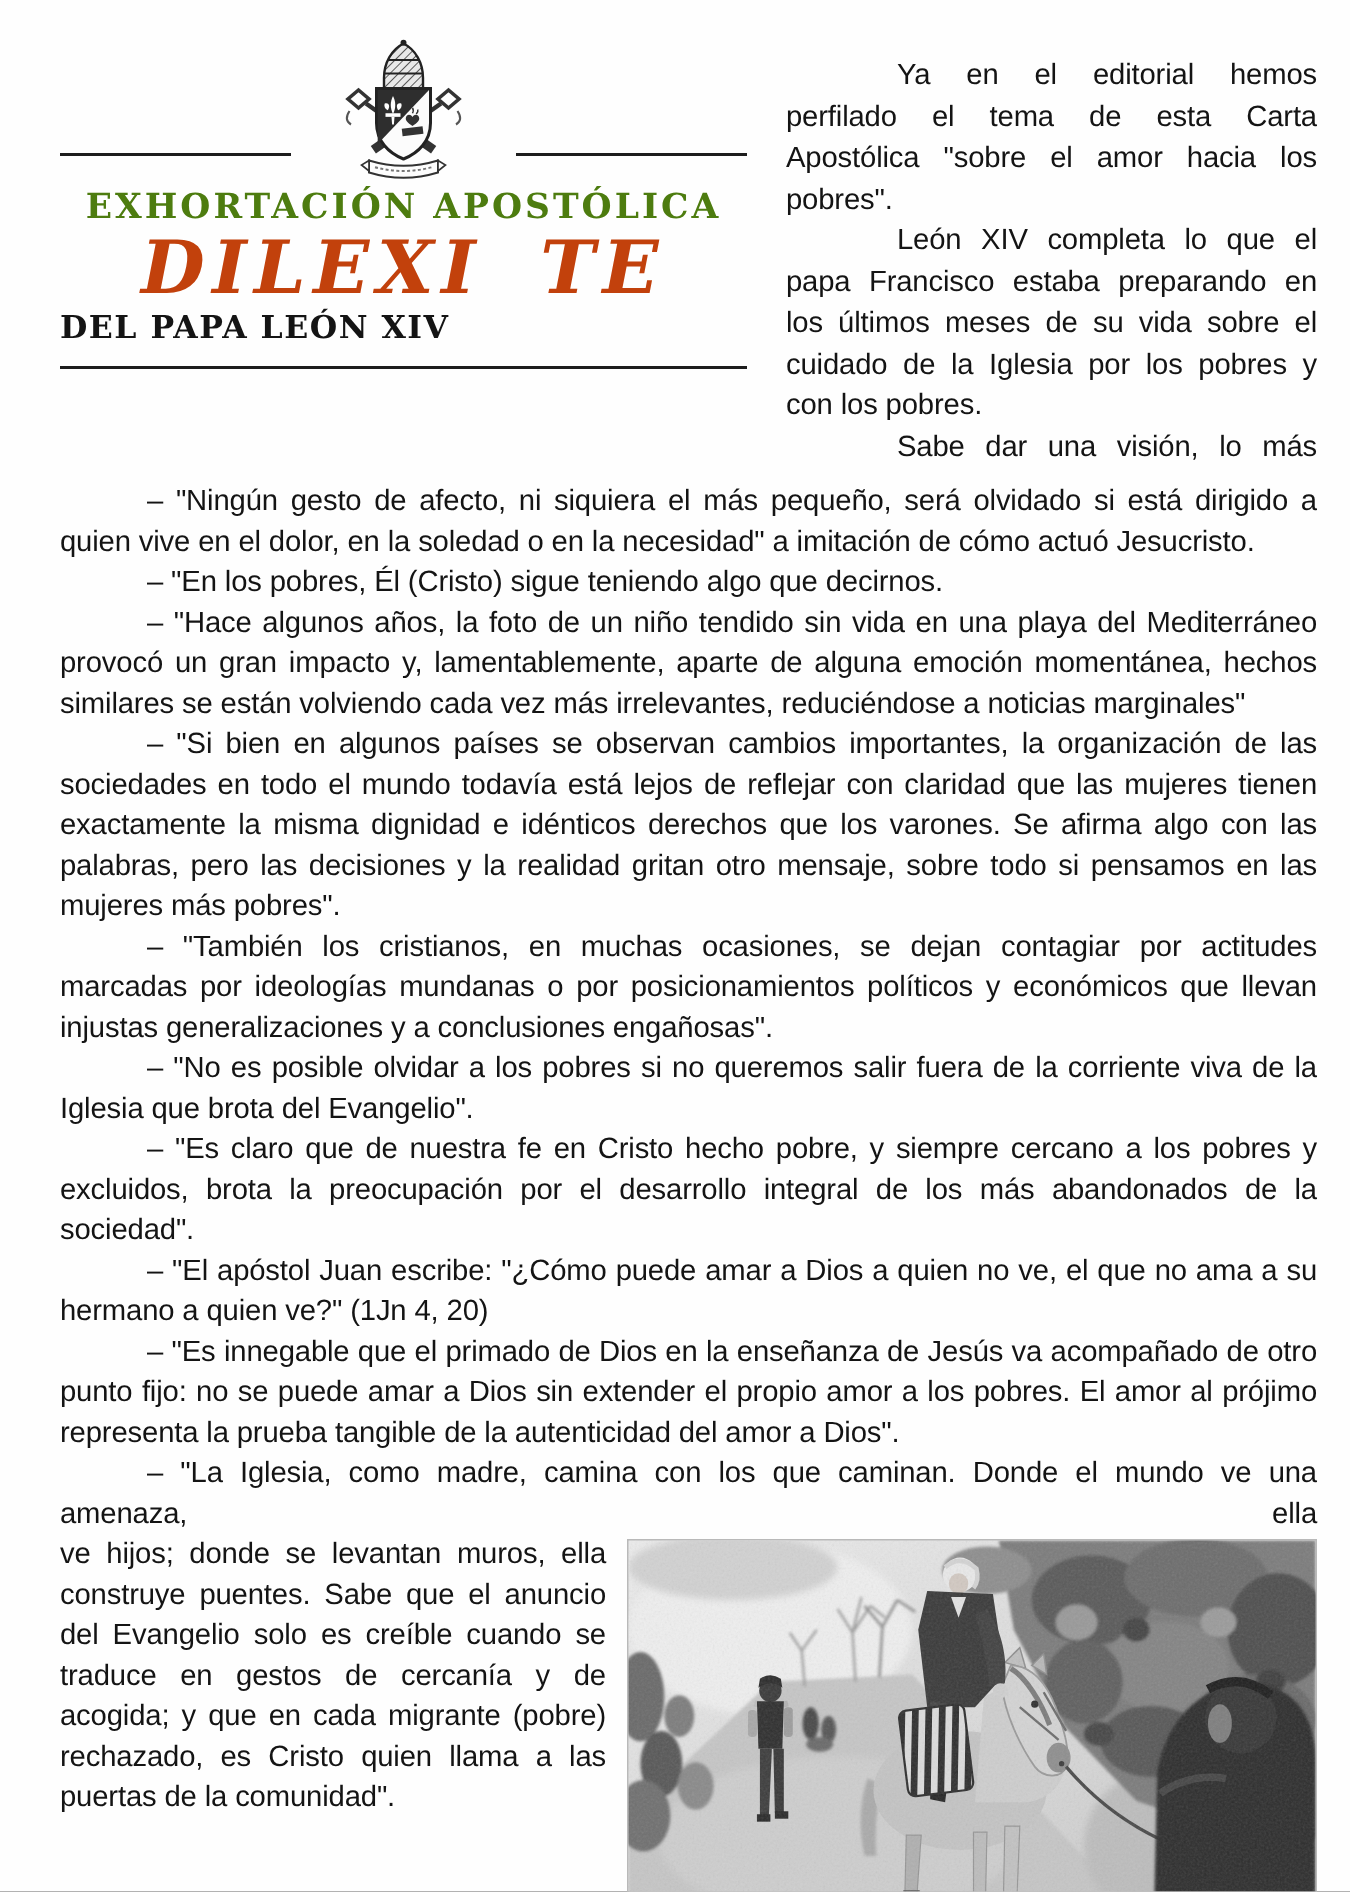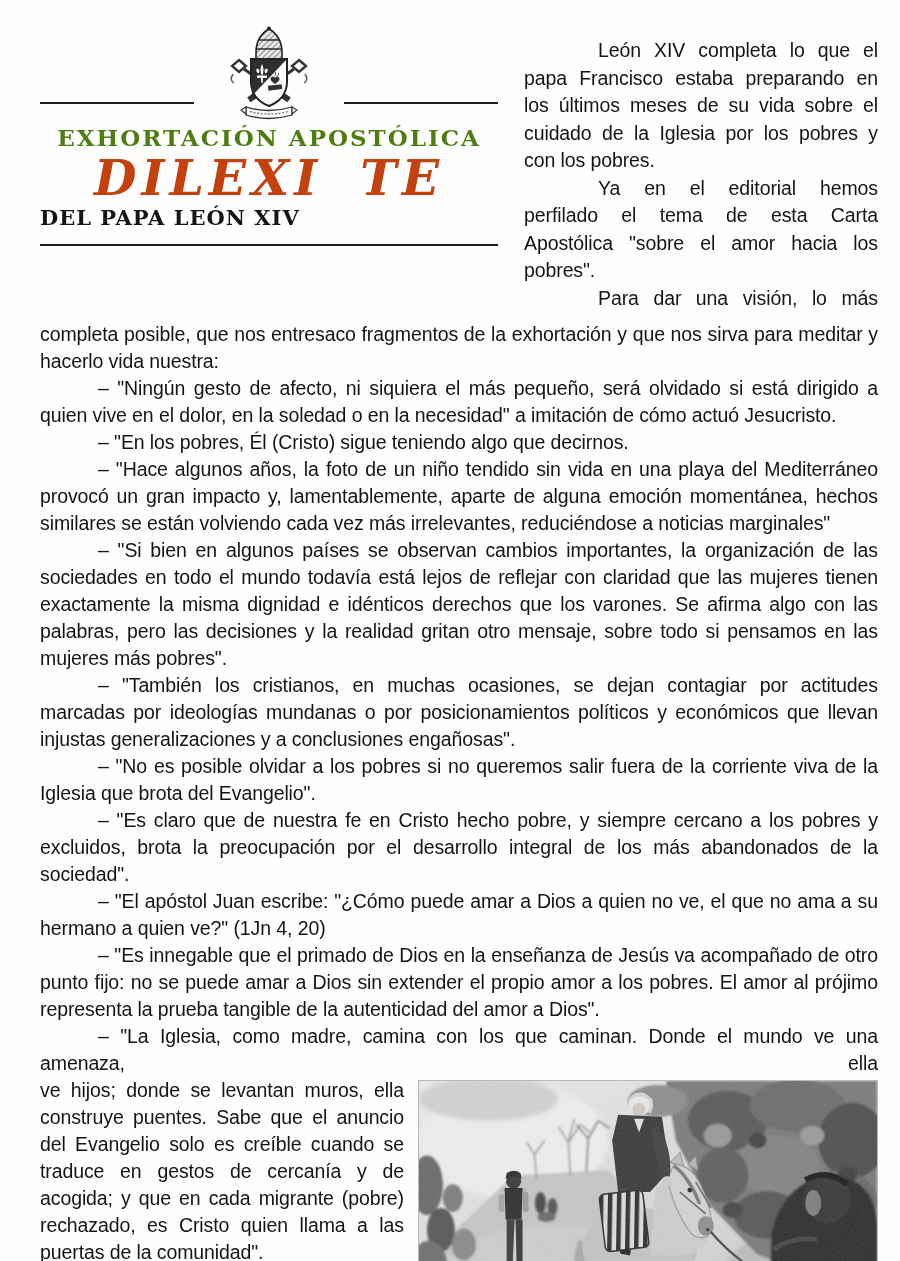--- a/index.html
+++ b/index.html
@@ -147,28 +147,27 @@
         <div class="emblem-rule"></div>
       </div>
 
       <div class="kicker">EXHORTACIÓN APOSTÓLICA</div>
       <div class="doc-title">DILEXI TE</div>
       <div class="sub1">DEL PAPA LEÓN XIV</div>
       <div class="masthead-rule"></div>
     </div>
 
     <div class="intro-col">
+      <p>Ya en el editorial hemos perfilado el tema de esta Carta Apostólica "sobre el amor hacia los pobres".</p>
       <p>León XIV completa lo que el papa Francisco estaba preparando en los últimos meses de su vida sobre el cuidado de la Iglesia por los pobres y con los pobres.</p>
-      <p>Ya en el editorial hemos perfilado el tema de esta Carta Apostólica "sobre el amor hacia los pobres".</p>
-      <p class="stretch">Para dar una visión, lo más</p>
+      <p class="stretch">Sabe dar una visión, lo más</p>
     </div>
   </div>
 
   <div class="body-text">
-    <p class="continuation">completa posible, que nos entresaco fragmentos de la exhortación y que nos sirva para meditar y hacerlo vida nuestra:</p>
     <p>– "Ningún gesto de afecto, ni siquiera el más pequeño, será olvidado si está dirigido a quien vive en el dolor, en la soledad o en la necesidad" a imitación de cómo actuó Jesucristo.</p>
     <p>– "En los pobres, Él (Cristo) sigue teniendo algo que decirnos.</p>
     <p>– "Hace algunos años, la foto de un niño tendido sin vida en una playa del Mediterráneo provocó un gran impacto y, lamentablemente, aparte de alguna emoción momentánea, hechos similares se están volviendo cada vez más irrelevantes, reduciéndose a noticias marginales"</p>
     <p>– "Si bien en algunos países se observan cambios importantes, la organización de las sociedades en todo el mundo todavía está lejos de reflejar con claridad que las mujeres tienen exactamente la misma dignidad e idénticos derechos que los varones. Se afirma algo con las palabras, pero las decisiones y la realidad gritan otro mensaje, sobre todo si pensamos en las mujeres más pobres".</p>
     <p>– "También los cristianos, en muchas ocasiones, se dejan contagiar por actitudes marcadas por ideologías mundanas o por posicionamientos políticos y económicos que llevan injustas generalizaciones y a conclusiones engañosas".</p>
     <p>– "No es posible olvidar a los pobres si no queremos salir fuera de la corriente viva de la Iglesia que brota del Evangelio".</p>
     <p>– "Es claro que de nuestra fe en Cristo hecho pobre, y siempre cercano a los pobres y excluidos, brota la preocupación por el desarrollo integral de los más abandonados de la sociedad".</p>
     <p>– "El apóstol Juan escribe: "¿Cómo puede amar a Dios a quien no ve, el que no ama a su hermano a quien ve?" (1Jn 4, 20)</p>
     <p>– "Es innegable que el primado de Dios en la enseñanza de Jesús va acompañado de otro punto fijo: no se puede amar a Dios sin extender el propio amor a los pobres. El amor al prójimo representa la prueba tangible de la autenticidad del amor a Dios".</p>
     <p class="stretch">– "La Iglesia, como madre, camina con los que caminan. Donde el mundo ve una amenaza, ella</p>

